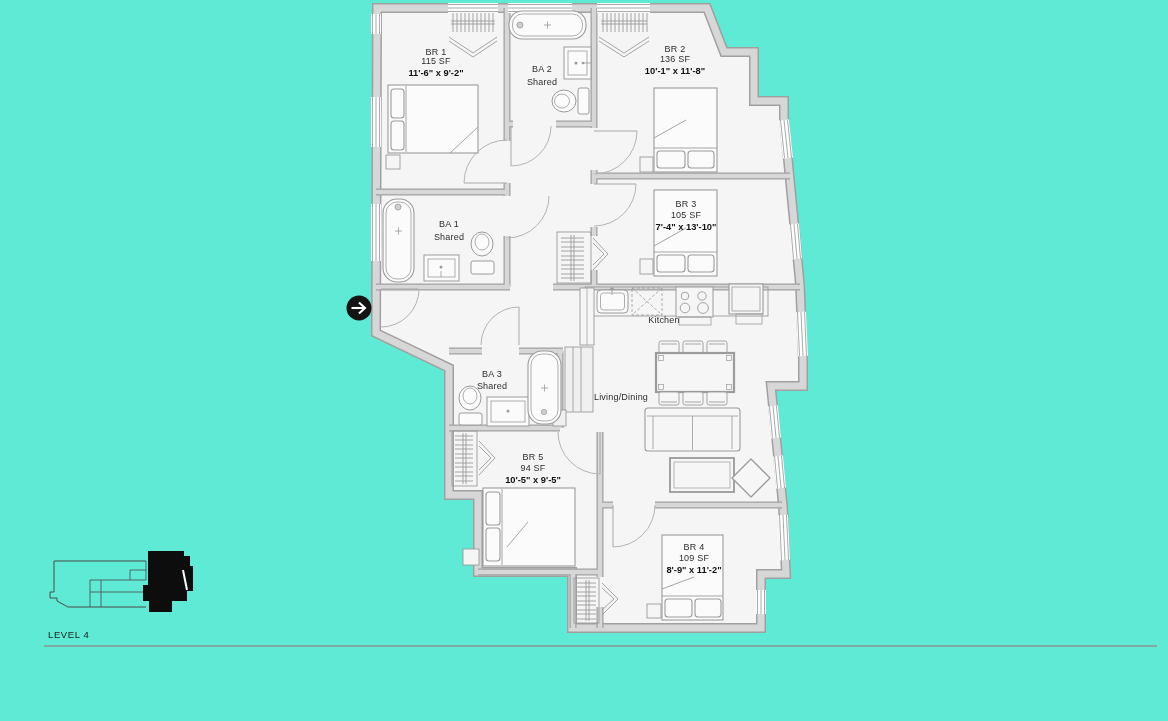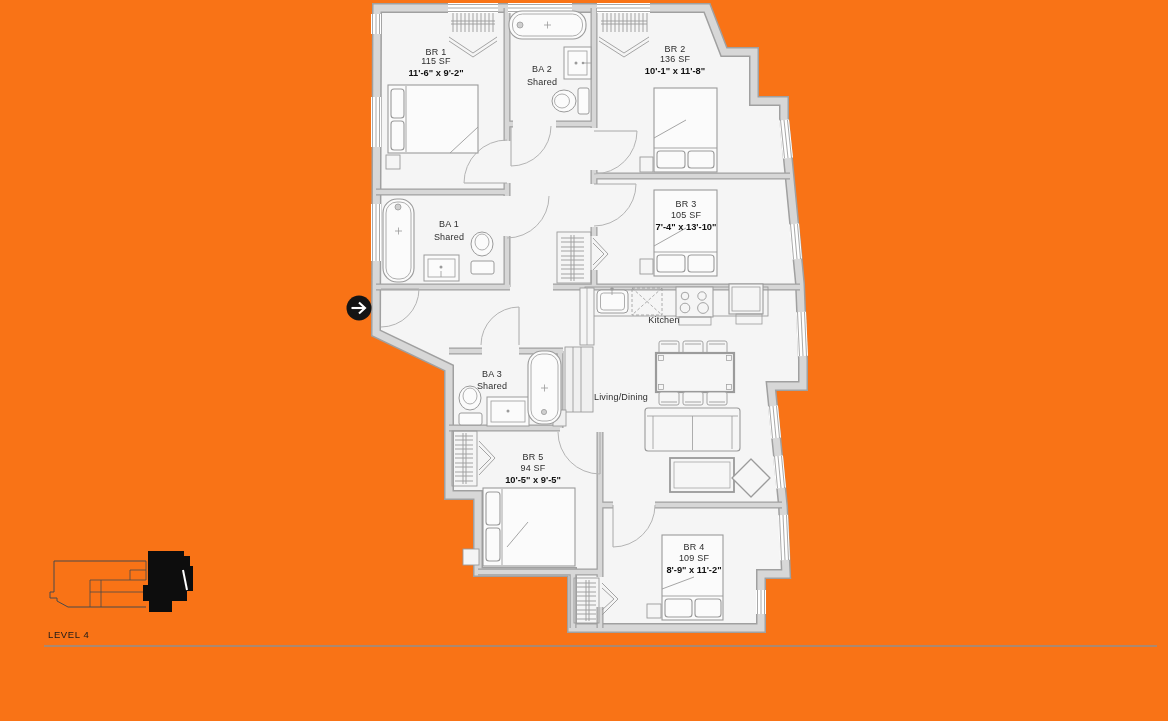--- a/index.html
+++ b/index.html
@@ -1,16 +1,16 @@
 <!DOCTYPE html>
 <html><head>
 <meta charset="utf-8">
 <style>
   html,body{margin:0;padding:0;background:#ffffff;}
-  #page{position:relative;width:1168px;height:721px;background:#f97316;overflow:hidden;
+  #page{position:relative;width:1168px;height:721px;background:#5eead4;overflow:hidden;
         font-family:"Liberation Sans",sans-serif;}
   svg{display:block;}
   #plan-svg{position:absolute;top:0;left:0;}
 
   
   .rm{font-family:"Liberation Sans",sans-serif;font-size:9px;fill:#2d2d2d;text-anchor:middle;letter-spacing:.2px;}
   .dim{font-family:"Liberation Sans",sans-serif;font-size:9.3px;font-weight:bold;fill:#111;text-anchor:middle;}
   .lvl{font-family:"Liberation Sans",sans-serif;font-size:9.5px;fill:#1a1a1a;letter-spacing:.6px;}
 
   

